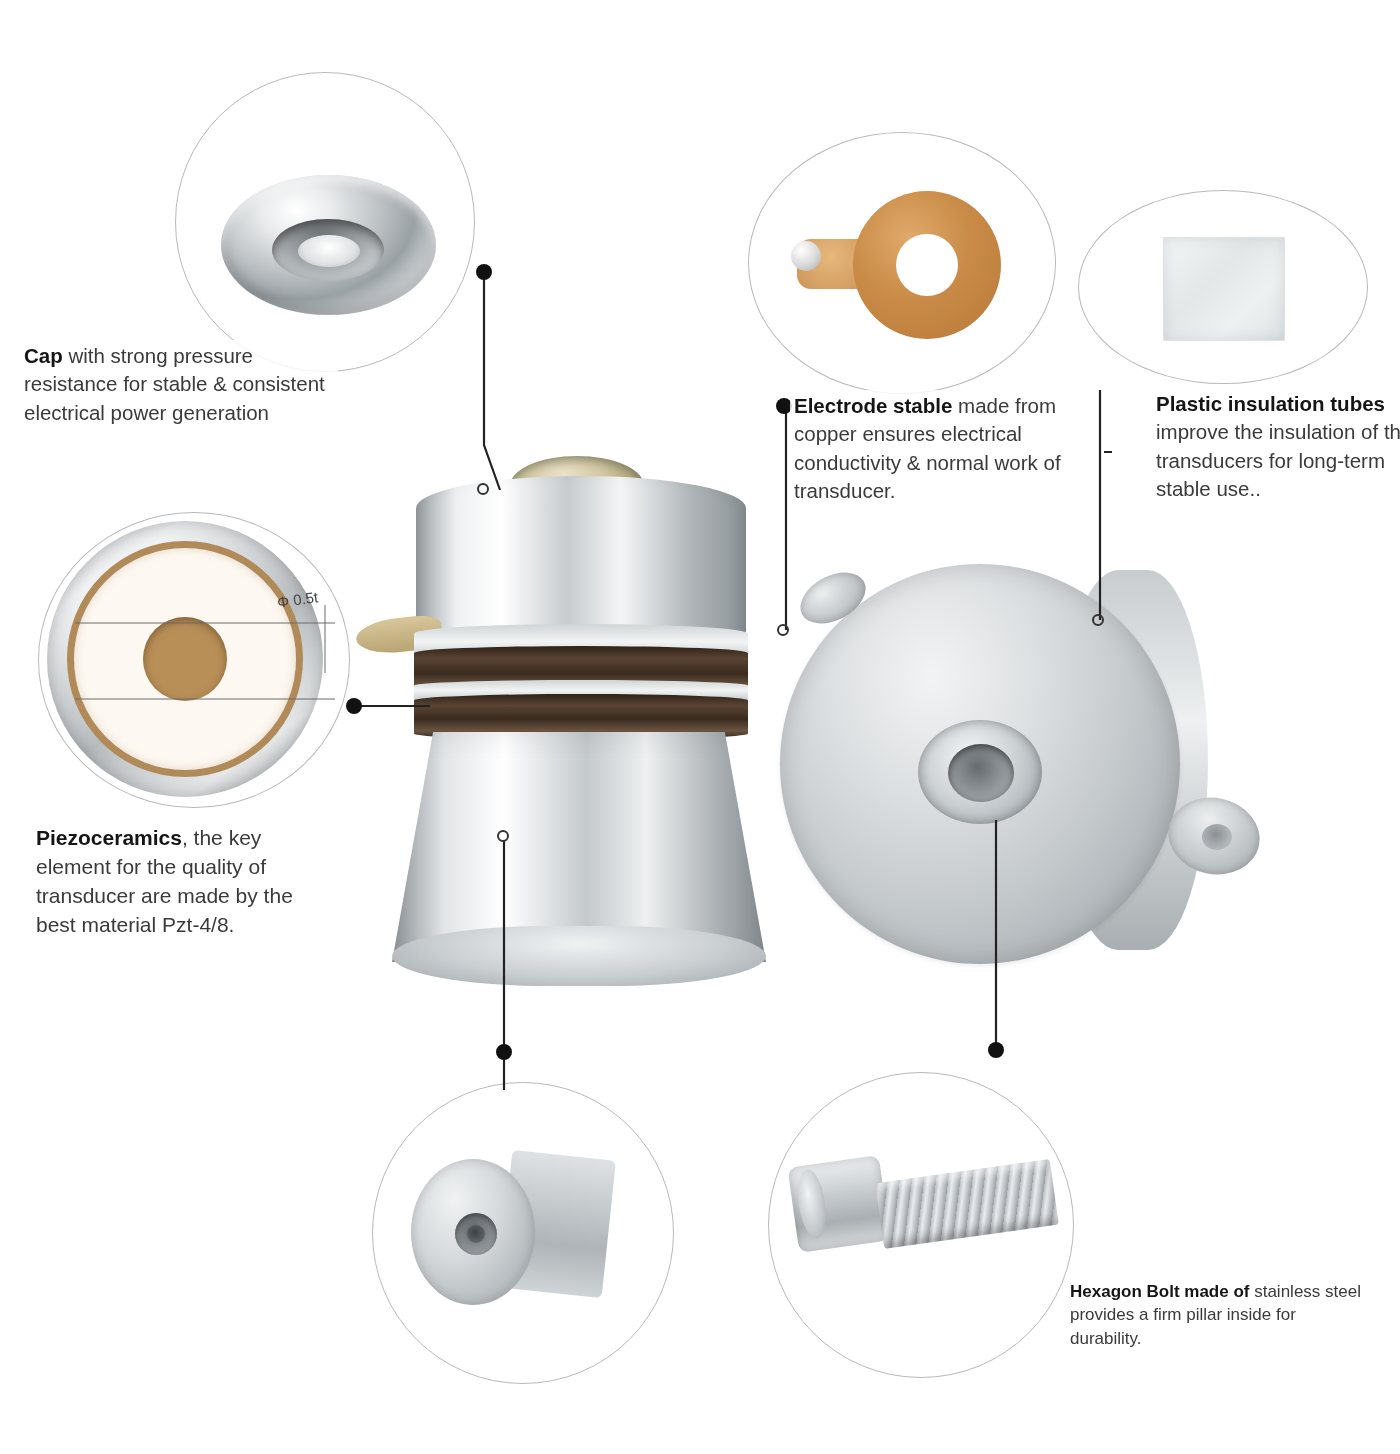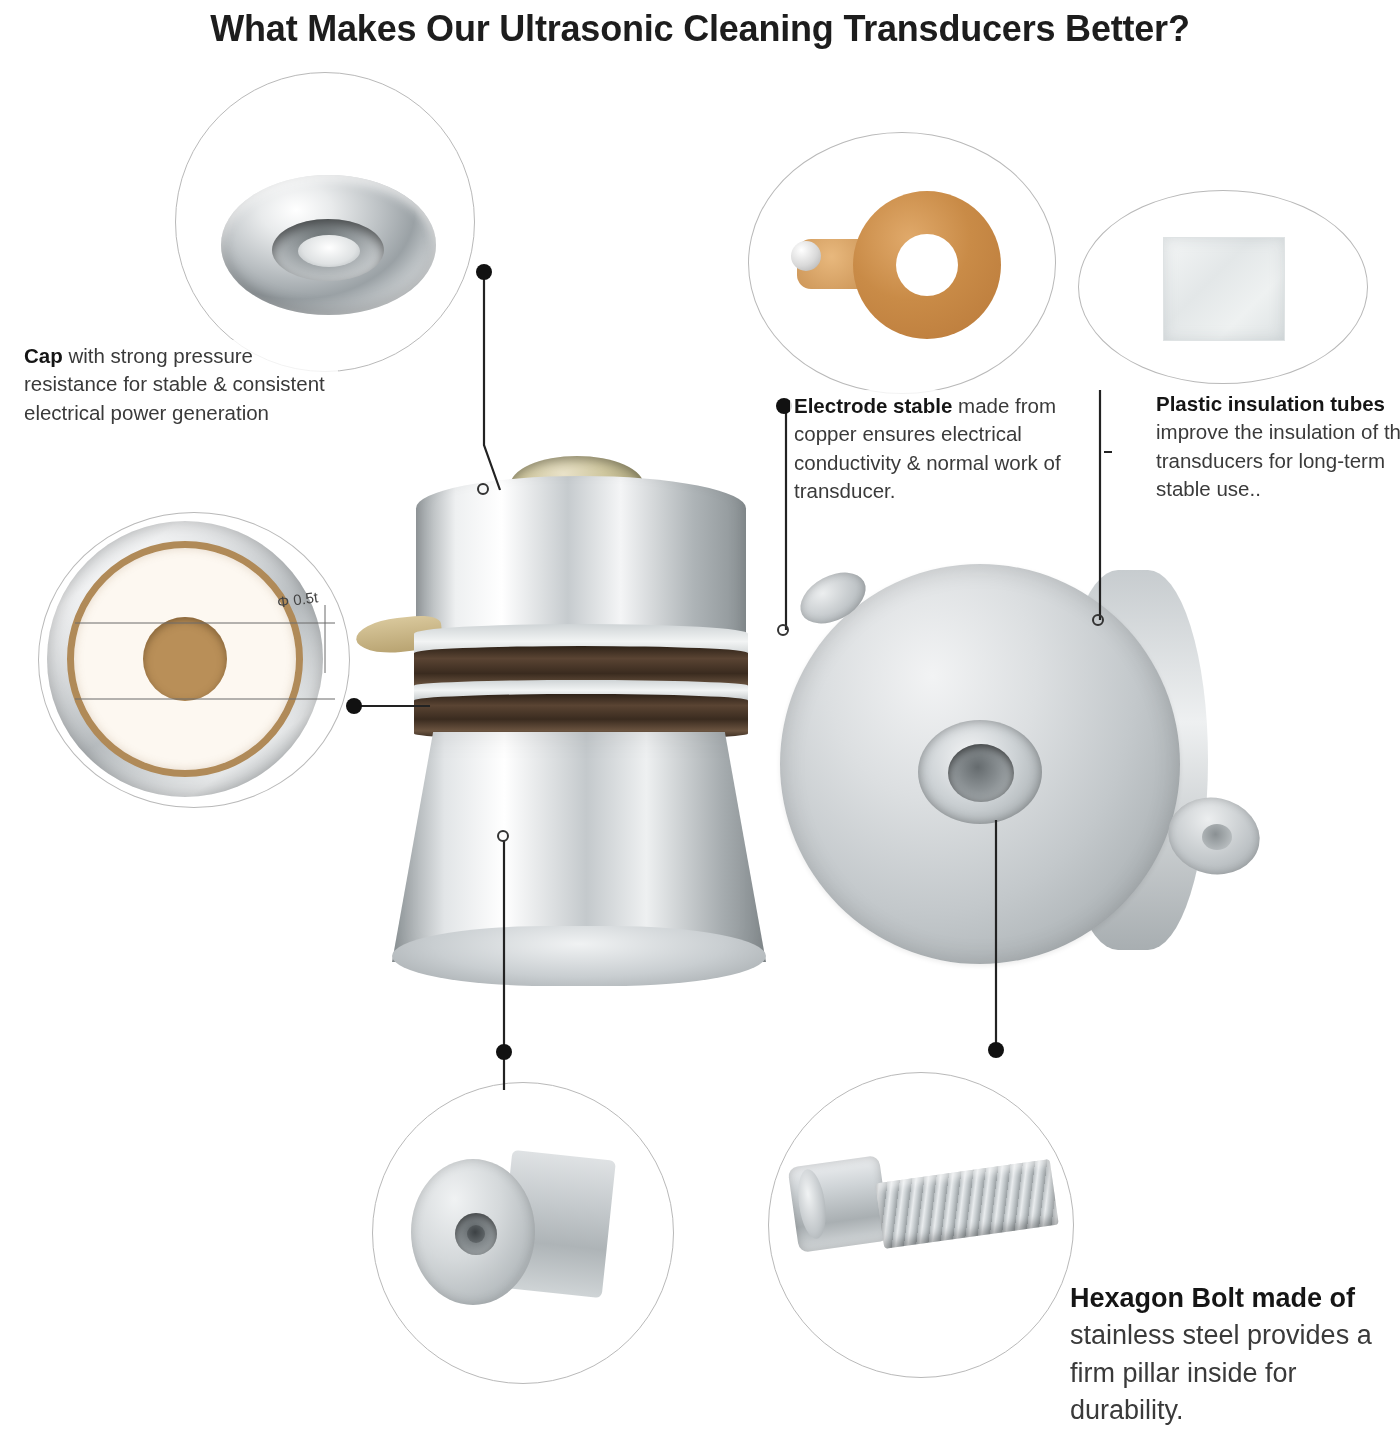--- a/index.html
+++ b/index.html
@@ -248,21 +248,20 @@
     position: absolute;
     background: linear-gradient(to bottom, #c7cccf, #eef0f1 40%, #a8aeb1 100%);
     border-radius: 40% / 50%;
   }
 </style>
 </head>
 <body>
 
 <div id="canvas">
 
-  <div class="title">What Makes Our Ultrasonic Cleaning Transducers Better?</div>
 
   <div class="inset" style="left:175px; top:72px; width:300px; height:300px;">
     <div class="inset-inner">
       <div class="ring-cap" style="left:45px; top:102px; width:215px; height:140px;"></div>
       <div style="position:absolute; left:96px; top:146px; width:112px; height:62px; border-radius:50%;
                   background:radial-gradient(ellipse at 45% 30%, #707779 0%, #9ba1a4 40%, #d2d6d8 80%, #848b8e 100%);
                   box-shadow: inset 0 5px 12px rgba(0,0,0,0.55);"></div>
       <div style="position:absolute; left:122px; top:162px; width:62px; height:32px; border-radius:50%;
                   background:radial-gradient(ellipse at 50% 40%, #ffffff 0%, #dfe2e3 60%, #aab0b3 100%);"></div>
     </div>
@@ -370,19 +369,22 @@
   </div>
 
   <div class="callout" style="left:790px; top:390px; width:300px;">
     <b>Electrode stable</b><span> made from copper ensures electrical conductivity &amp; normal work of transducer.</span>
   </div>
 
   <div class="callout" style="left:1152px; top:388px; width:290px;">
     <b>Plastic insulation tubes</b><span> improve the insulation of the transducers for long-term stable use..</span>
   </div>
 
-
-
-  <div class="callout" style="left:1066px; top:1278px; width:310px; font-size:27px;">
+  <div class="callout" style="left:32px; top:822px; width:310px; font-size:21px;">
+    <b>Piezoceramics</b><span>, the key element for the quality of transducer are made by the best material Pzt-4/8.</span>
+  </div>
+
+
+  <div class="callout" style="left:1066px; top:1278px; width:310px; font-size:17px;">
     <b>Hexagon Bolt made of</b><span> stainless steel provides a firm pillar inside for durability.</span>
   </div>
 
 </div>
 
 </body></html>

